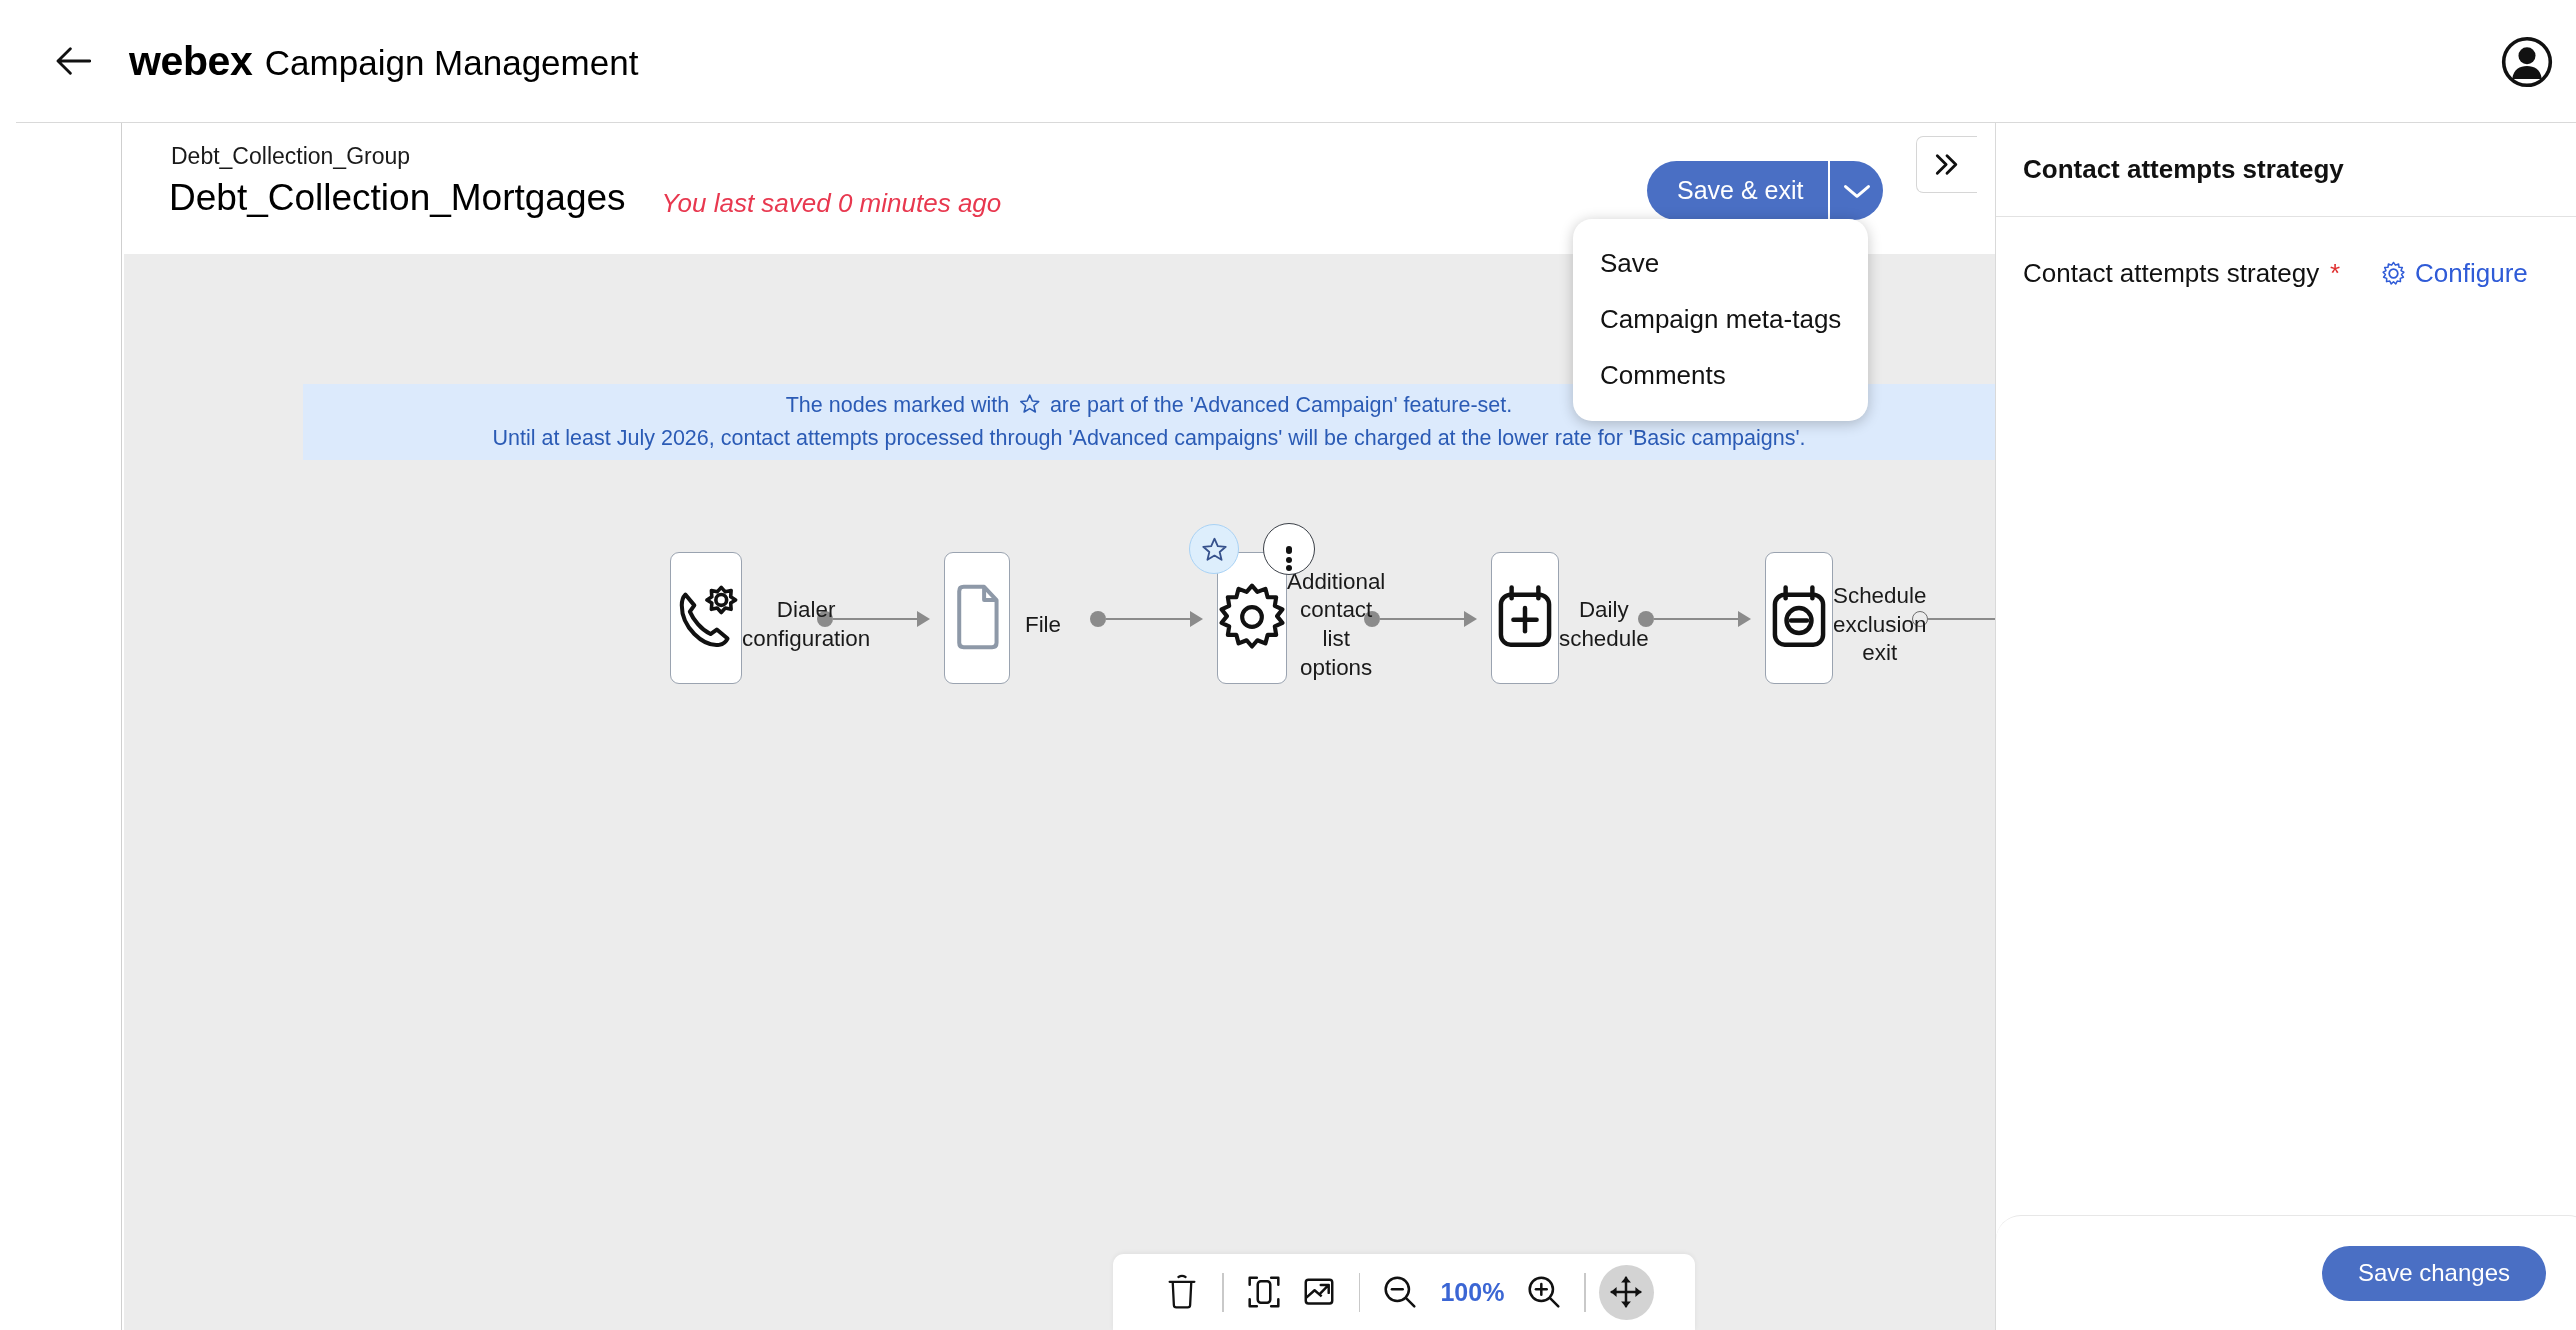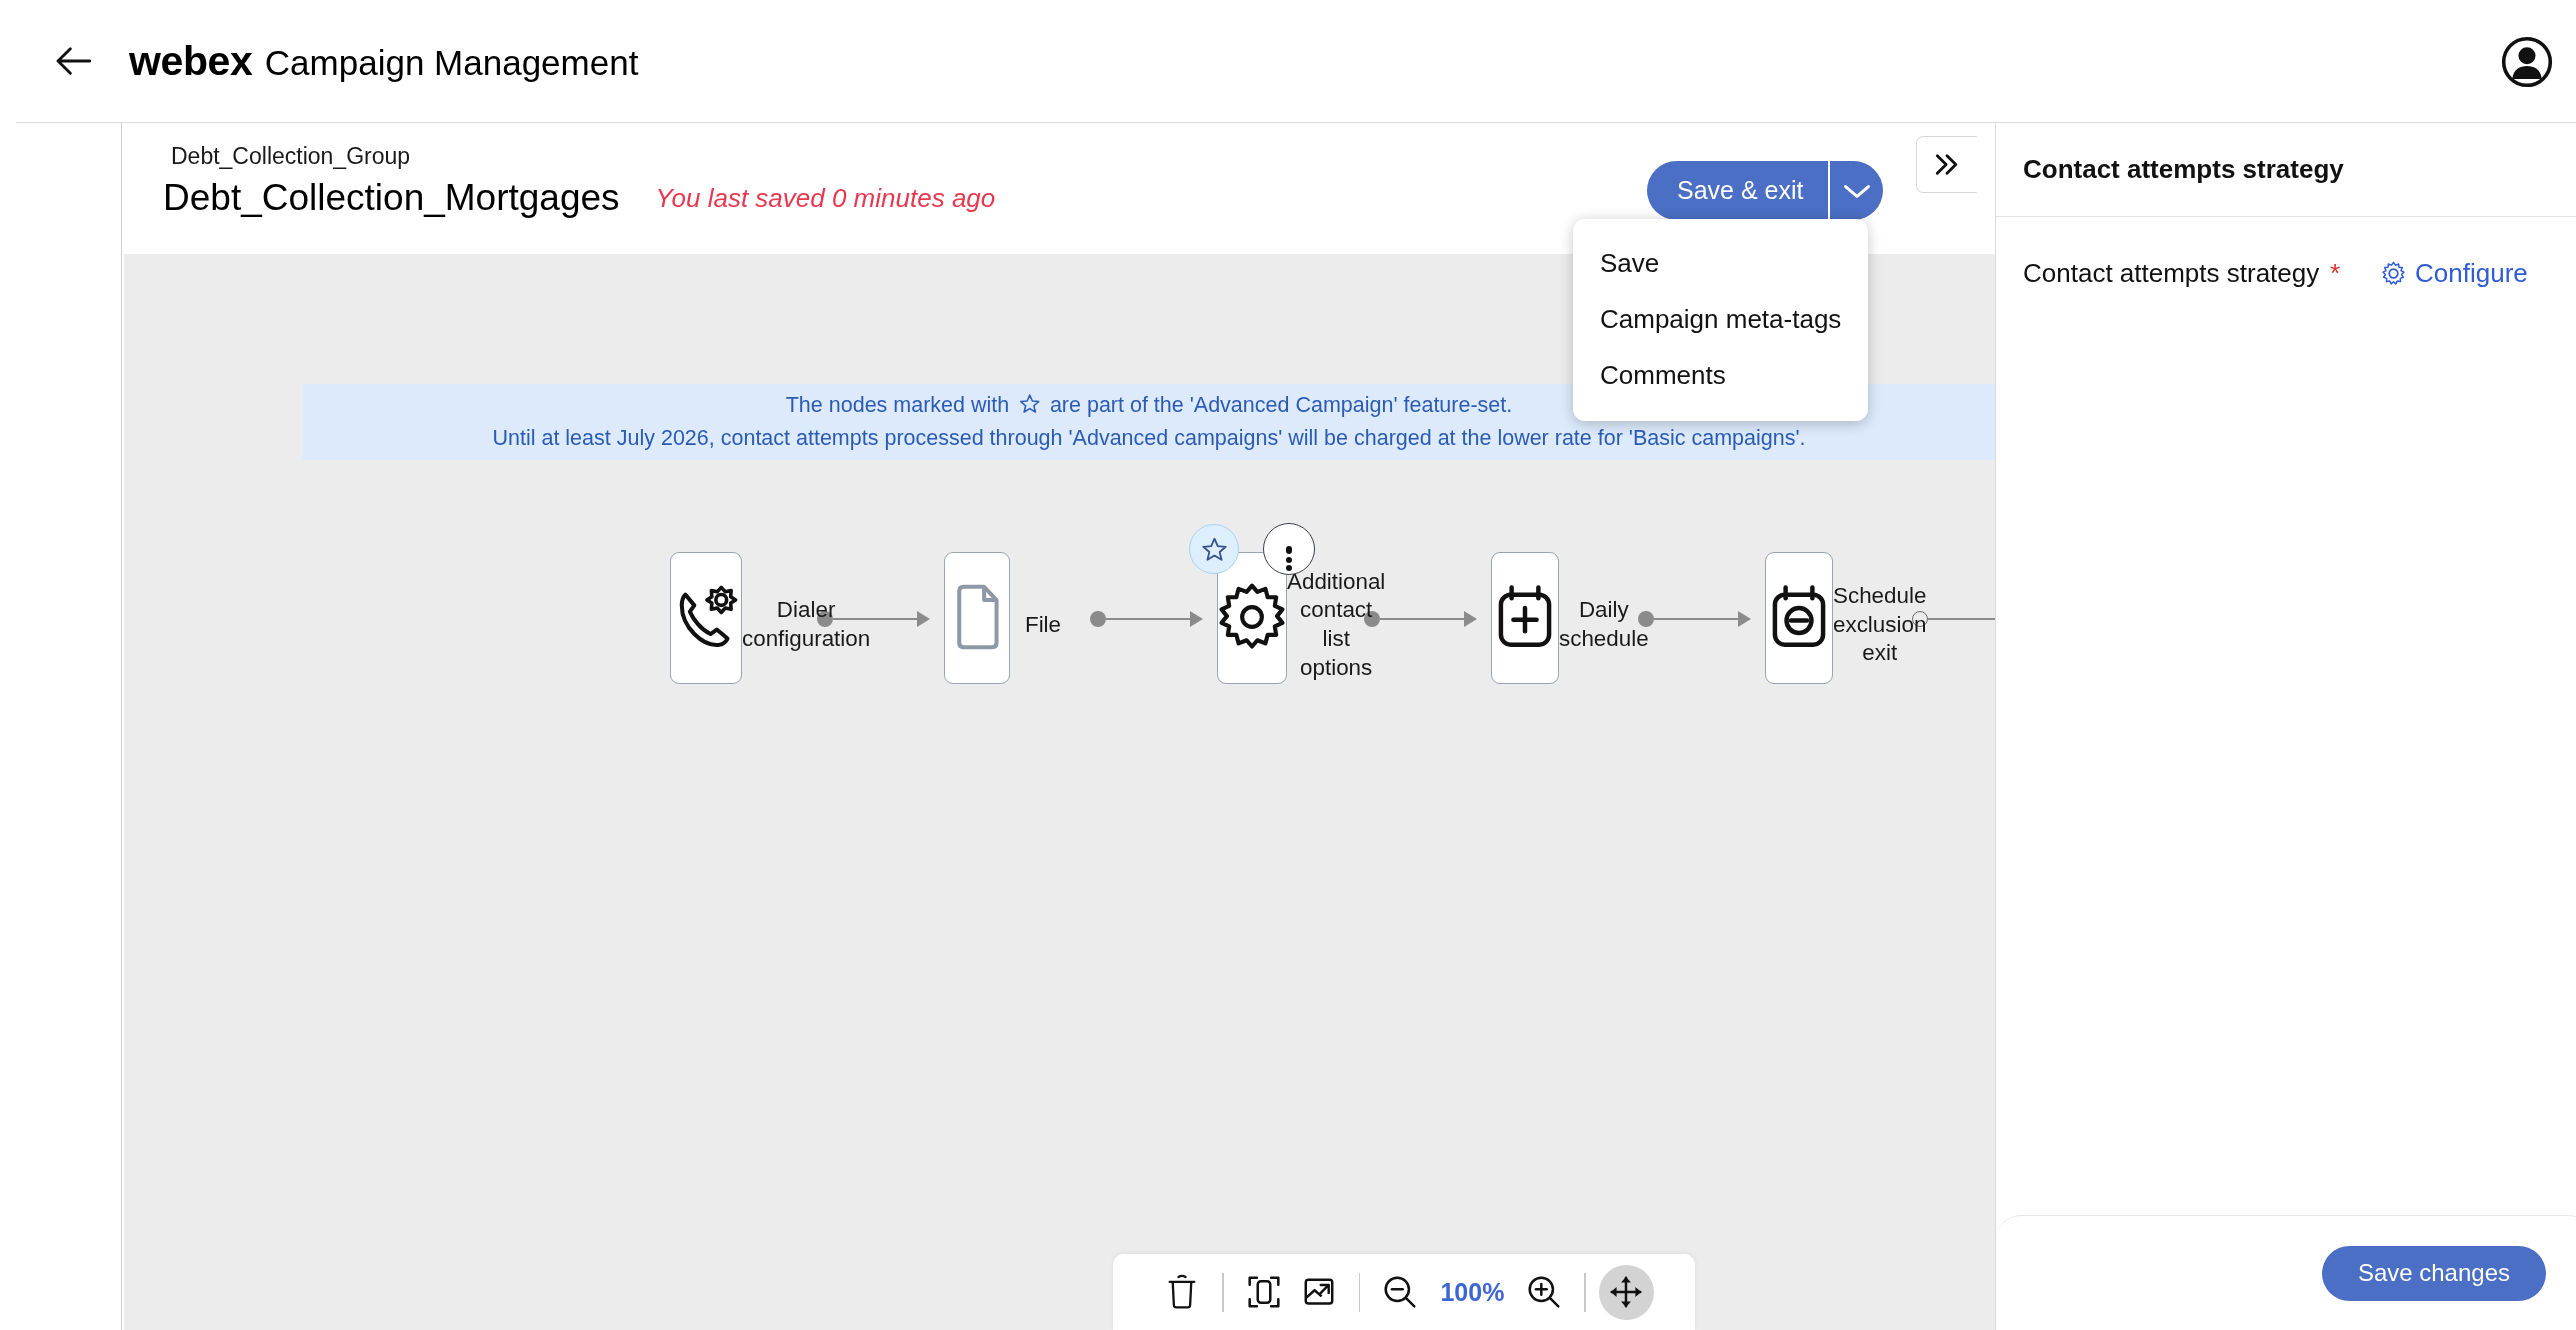--- a/index.html
+++ b/index.html
@@ -50,22 +50,22 @@
   
   .camp-header {
     position: absolute; left: 0; top: 0; width: 1871px; height: 131px;
     background: #fff;
   }
   .camp-group {
     position: absolute; left: 47px; top: 19.7px;
     font-size: 23px; color: #1a1a1a;
   }
   .camp-title-row {
-    position: absolute; left: 39px; top: 54px;
-    display: flex; align-items: center;
+    position: absolute; left: 45px; top: 54px;
+    display: flex; align-items: flex-end;
   }
   .camp-title { font-size: 37px; color: #000; }
   .camp-saved {
     font-size: 26px; color: #e8384f; font-style: italic; margin-left: 36px;
   }
 
   
   .save-exit-wrap {
     position: absolute; left: 1523px; top: 38px;
     display: flex; height: 59px;
@@ -79,21 +79,21 @@
   }
   .save-exit-caret {
     background: #4a6fc4; border: none; border-left: 2.7px solid #fff;
     border-radius: 0 29.5px 29.5px 0; width: 55px; cursor: pointer;
     display: flex; align-items: center; justify-content: center;
   }
 
   
   .dropdown {
     position: absolute; left: 1557px; top: 219px; width: 295px;
-    background: #fff; border-radius: 12px;
+    background: #fff; border-radius: 19px;
     box-shadow: 0 2.7px 14.3px rgba(0,0,0,0.22); z-index: 40;
     padding: 16px 0 18px 0;
   }
   .dd-item {
     padding: 12.5px 27px; font-size: 26px; color: #121212; cursor: pointer;
     white-space: nowrap;
   }
 
   
   .collapse-btn {

